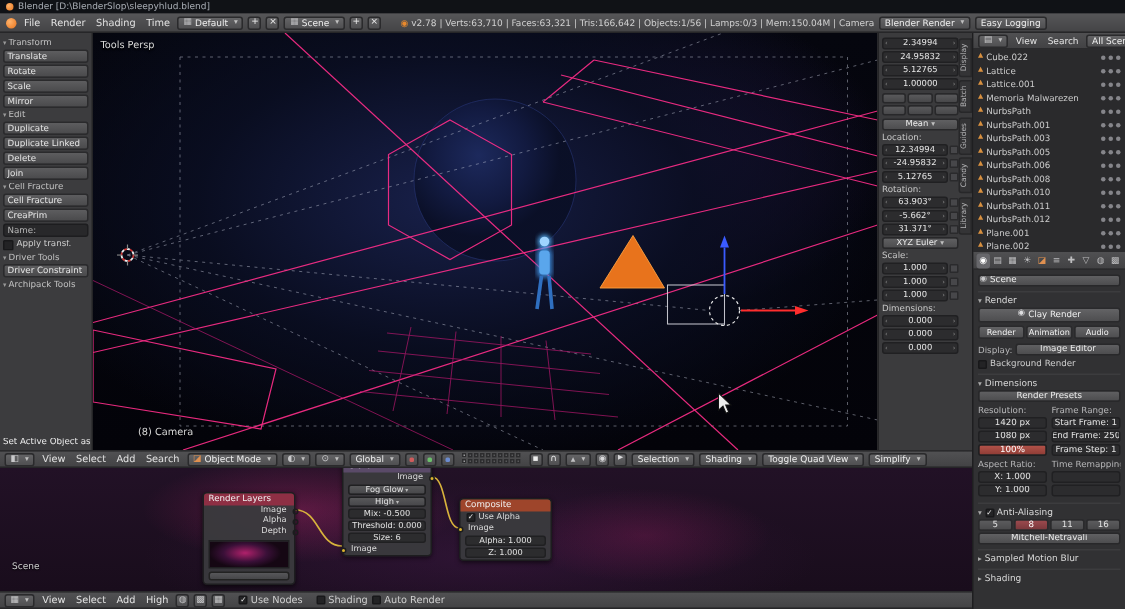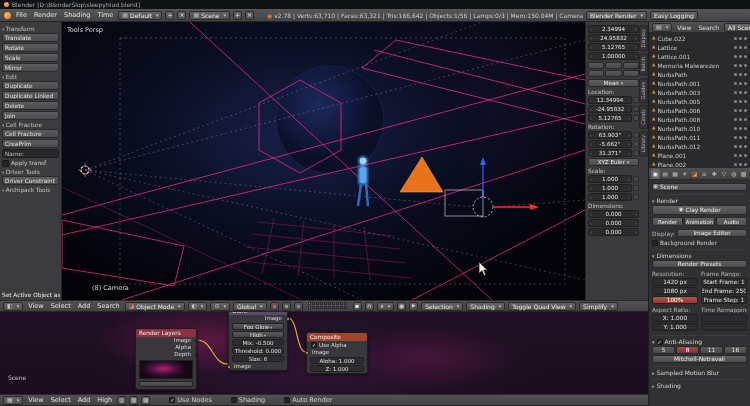--- a/index.html
+++ b/index.html
@@ -598,29 +598,29 @@
     <span class="rep"><span class="menu">View</span><span class="menu">Select</span><span class="menu">Add</span><span class="menu">High</span></span>
     <span class="widget mini">
         <i class="g g-mat" style="color:#c0c0c2"></i>
       </span>
     <span class="widget mini">
         <i class="g g-tex" style="color:#c0c0c2"></i>
       </span>
     <span class="widget mini">
         <i class="g g-node" style="color:#c0c0c2"></i>
       </span>
-    <span class="chkrow" style="margin:16px">
+    <span class="chkrow" style="margin:6px">
         <span class="checkbox on"></span>
         <span>Use Nodes</span>
       </span>
     <span class="chkrow" style="margin:0">
         <span class="checkbox"></span>
         <span>Shading</span>
       </span>
-    <span class="chkrow" style="margin:16px">
+    <span class="chkrow" style="margin:0">
         <span class="checkbox"></span>
         <span>Auto Render</span>
       </span>
   </div>
 
   <div id="rightcol">
 
     <div id="outliner-header">
       <span class="widget drop">
           <i class="g g-layers" style="color:#c8c8ca"></i>

